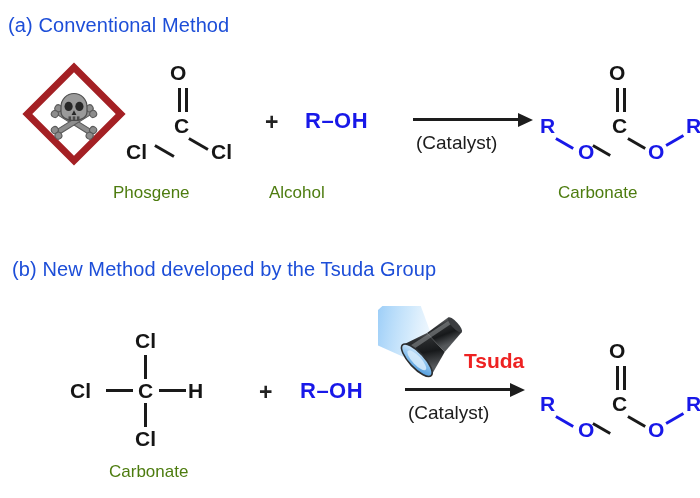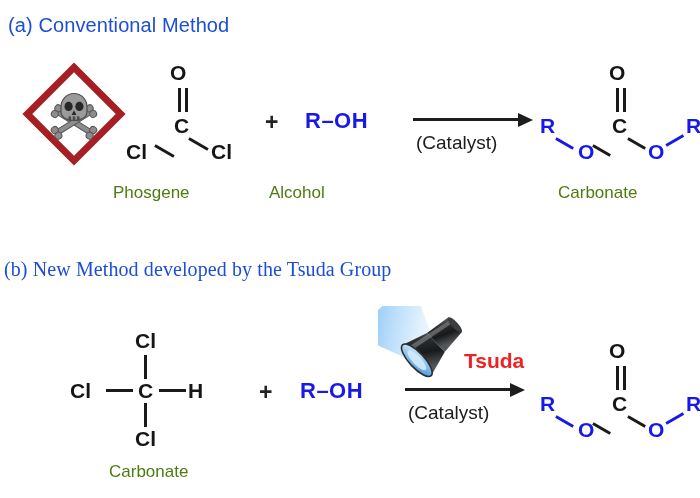--- a/index.html
+++ b/index.html
@@ -187,21 +187,21 @@
   <div class="bond blue" style="left:16px; top:75px; width:20px; height:2.6px; transform:rotate(30deg); transform-origin:left center;"></div>
   <div class="bond blue" style="left:126px; top:82px; width:20px; height:2.6px; transform:rotate(-30deg); transform-origin:left center;"></div>
   <div class="abs atom blue" style="left:0px; top:53px;">R</div>
   <div class="abs atom blue" style="left:146px; top:53px;">R</div>
 </div>
 
 <div class="abs caption" style="left:113px; top:183px;">Phosgene</div>
 <div class="abs caption" style="left:269px; top:183px;">Alcohol</div>
 <div class="abs caption" style="left:558px; top:183px;">Carbonate</div>
 
-<div class="abs section-heading" style="left:4px; top:258px;font-family:Liberation Serif, serif;">(b) New Method developed by the Tsuda Group</div>
+<div class="abs section-heading" style="left:12px; top:258px;">(b) New Method developed by the Tsuda Group</div>
 
 <div class="abs" style="left:78px; top:330px; width:140px; height:120px;">
   <div class="abs atom" style="left:57px; top:0px;">Cl</div>
   <div class="bond" style="left:66px; top:25px; width:3px; height:24px;"></div>
   <div class="abs atom" style="left:60px; top:50px;">C</div>
   <div class="bond" style="left:28px; top:59px; width:27px; height:3px;"></div>
   <div class="bond" style="left:81px; top:59px; width:27px; height:3px;"></div>
   <div class="bond" style="left:66px; top:73px; width:3px; height:24px;"></div>
   <div class="abs atom" style="left:-8px; top:50px;">Cl</div>
   <div class="abs atom" style="left:110px; top:50px;">H</div>

